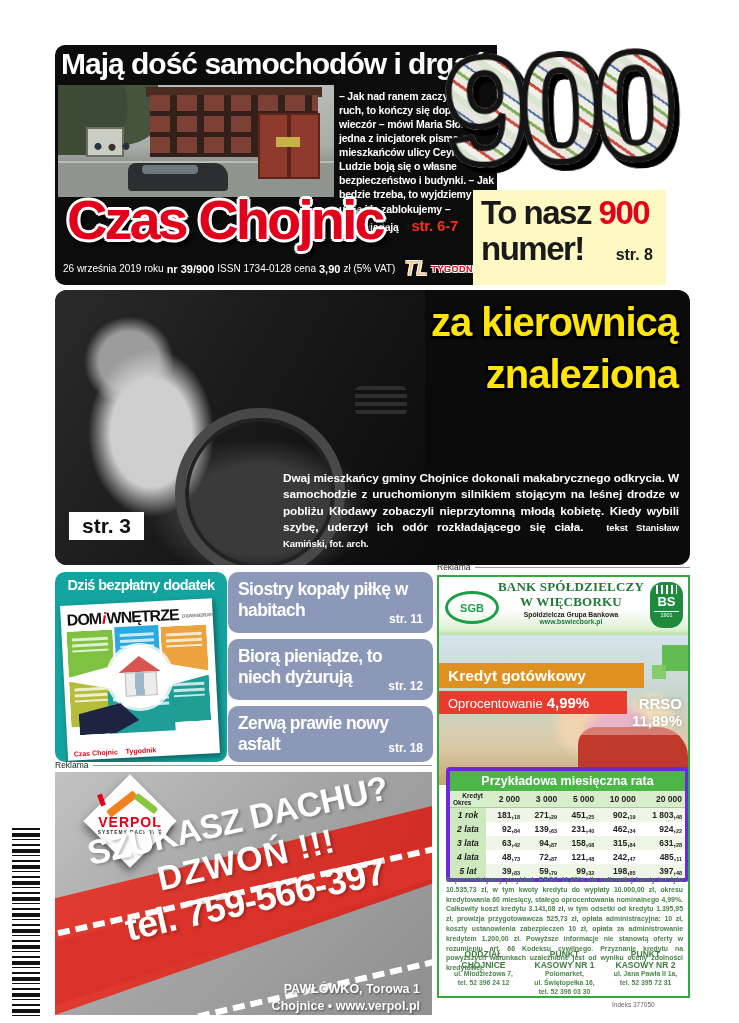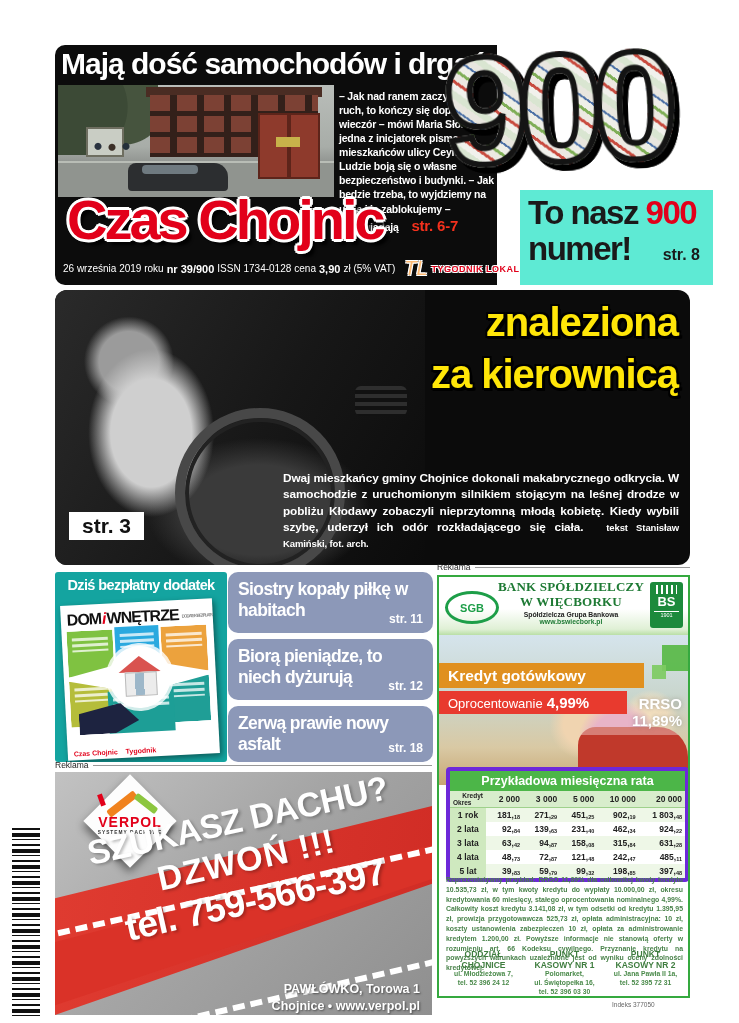--- a/index.html
+++ b/index.html
@@ -48,21 +48,21 @@
     text-shadow:-2px -2px 0 #fff,2px -2px 0 #fff,-2px 2px 0 #fff,2px 2px 0 #fff,0 -3px 0 #fff,0 3px 0 #fff,-3px 0 0 #fff,3px 0 0 #fff,5px 6px 3px rgba(0,0,0,.85);}
   .issue-line{position:absolute;left:8px;bottom:5px;width:430px;color:#fff;font-size:10px;display:flex;align-items:center;gap:3px;white-space:nowrap;}
   .issue-line b{font-size:11px;}
   .tl-logo{margin-left:6px;display:flex;align-items:center;gap:4px;}
   .tl-mark{color:#fdba74;font-weight:400;font-style:italic;font-size:20px;
     text-shadow:-1px -1px 0 #fff,1px -1px 0 #fff,-1px 1px 0 #fff,1px 1px 0 #fff;}
   .tl-text{color:#e2001a;font-weight:800;font-size:9px;letter-spacing:0.5px;
     text-shadow:-1px -1px 0 #fff,1px -1px 0 #fff,-1px 1px 0 #fff,1px 1px 0 #fff;}
 
   
-  .anniv{position:absolute;left:520px;top:190px;width:193px;height:95px;background:#5eead4;padding:6px 0 0 8px;box-sizing:border-box;}
+  .anniv{position:absolute;left:473px;top:190px;width:193px;height:95px;background:#fef9c3;padding:6px 0 0 8px;box-sizing:border-box;}
   .anniv-l1{font-size:33px;font-weight:800;letter-spacing:-1.5px;color:#1a1a1a;line-height:1.05;white-space:nowrap;}
   .anniv-l1 .n900{color:#e2001a;}
   .anniv-l2{display:flex;align-items:baseline;justify-content:space-between;width:172px;}
   .anniv-word{font-size:33px;font-weight:800;letter-spacing:-1.5px;color:#1a1a1a;line-height:1.1;}
   .anniv-ref{font-size:16px;font-weight:800;color:#1a1a1a;}
 
   
   .mainbox{position:absolute;left:55px;top:290px;width:635px;height:275px;background:#0b0b0b;border-radius:12px;overflow:hidden;}
   .ms-photo{position:absolute;left:0;top:0;width:370px;height:275px;
     background:
@@ -72,21 +72,21 @@
       linear-gradient(120deg,#2a2a2a 0%,#171717 55%,#0b0b0b 100%);}
   .ms-wheel{position:absolute;left:120px;top:118px;width:150px;height:150px;border-radius:50%;border:10px solid #484848;box-shadow:inset 0 0 0 4px #222;}
   .ms-vent{position:absolute;left:300px;top:96px;width:52px;height:30px;border-radius:6px;background:repeating-linear-gradient(180deg,#2e2e2e 0 4px,#111 4px 8px);}
   .ms-headline{position:absolute;right:12px;top:6px;width:430px;text-align:right;color:#ffe608;font-weight:800;font-size:40px;letter-spacing:-1px;line-height:1.3;
     text-shadow:-2px -2px 0 #000,2px -2px 0 #000,-2px 2px 0 #000,2px 2px 0 #000,0 3px 0 #000,3px 3px 0 #000;}
   .ms-body{position:absolute;left:228px;top:180px;width:396px;color:#fff;font-size:11.8px;font-weight:700;line-height:1.38;text-align:justify;letter-spacing:-0.1px;}
   .ms-credit{font-size:9.5px;font-weight:700;margin-left:14px;}
   .ms-ref{position:absolute;left:14px;top:222px;background:#fff;color:#111;font-weight:800;font-size:21px;padding:2px 13px;}
 
   
-  .supp{position:absolute;left:55px;top:572px;width:172px;height:190px;background:#14a4a0;border-radius:3px;overflow:hidden;}
+  .supp{position:absolute;left:55px;top:572px;width:172px;height:190px;background:#14a4a0;border-radius:10px;overflow:hidden;}
   .supp-label{margin-top:5px;text-align:center;color:#fff;font-weight:800;font-size:14.5px;letter-spacing:-0.6px;}
   .supp-cover{position:absolute;left:9px;top:30px;width:152px;height:155px;background:#fff;transform:rotate(-3deg);box-shadow:2px 3px 6px rgba(0,0,0,.45);overflow:hidden;}
   .sc-title{margin:6px 4px 2px 6px;font-weight:800;font-size:16px;color:#111;letter-spacing:-1px;white-space:nowrap;}
   .sc-title .i{color:#e2001a;font-style:italic;margin:0 1px;}
   .sc-sub{display:inline-block;font-size:4.5px;color:#888;font-weight:700;margin-left:3px;vertical-align:2px;}
   .sc-art{position:relative;height:104px;margin:2px 5px 0 5px;}
   .sc-w{position:absolute;width:46px;height:46px;}
   .sc-w i{display:block;margin:7px 5px 0 5px;height:3px;background:rgba(255,255,255,.75);}
   .sc-w i+i{margin-top:3px;height:2.5px;}
   .w1{left:0;top:0;background:#7fc241;clip-path:polygon(0 0,100% 0,100% 78%,0 100%);}
@@ -119,21 +119,21 @@
 
   
   .bank{position:absolute;left:437px;top:575px;width:253px;height:423px;background:#fff;border:2px solid #35a93f;box-sizing:border-box;overflow:hidden;}
   .bk-head{position:relative;height:58px;background:linear-gradient(180deg,#ffffff 55%,#dff0d5 90%,#b9dfa6 100%);}
   .bk-sgb{position:absolute;left:6px;top:14px;width:48px;height:27px;border:3px solid #1d9e48;border-radius:50%;display:flex;align-items:center;justify-content:center;
     color:#1d9e48;font-weight:800;font-size:11px;}
   .bk-name{position:absolute;left:56px;top:3px;width:152px;text-align:center;font-family:"Liberation Serif",serif;}
   .bk-name .l{color:#1e7a34;font-weight:700;font-size:13px;line-height:1.15;letter-spacing:0.2px;}
   .bk-grp{font-size:6.8px;color:#222;font-weight:700;font-family:"Liberation Sans",sans-serif;margin-top:1px;}
   .bk-web{font-size:6.8px;color:#1e7a34;font-weight:800;font-family:"Liberation Sans",sans-serif;}
-  .bk-bs{position:absolute;right:5px;top:5px;width:33px;height:46px;background:#1d8a3c;border-radius:3px;color:#fff;text-align:center;}
+  .bk-bs{position:absolute;right:5px;top:5px;width:33px;height:46px;background:#1d8a3c;border-radius:13px;color:#fff;text-align:center;}
   .bk-bs .bars{height:9px;margin:3px 6px 0 6px;background:repeating-linear-gradient(90deg,#fff 0 2px,transparent 2px 5px);}
   .bk-bs .bs{font-weight:800;font-size:13px;line-height:1.2;}
   .bk-bs .yr{font-size:5.5px;border-top:1px solid #fff;margin:1px 4px 0 4px;}
   .bk-photo{position:absolute;left:0;top:58px;width:100%;height:150px;
     background:
       radial-gradient(circle at 72% 70%,#e8b4c8 0 26px,transparent 40px),
       radial-gradient(circle at 58% 60%,#f0d4b0 0 20px,transparent 34px),
       radial-gradient(circle at 85% 55%,#f3e0c0 0 16px,transparent 28px),
       linear-gradient(180deg,#d5e4ec 0%,#c9d6cd 40%,#d9c9a4 75%,#c7a673 100%);}
   .bk-car{position:absolute;right:0;top:150px;width:110px;height:58px;background:#c0392b;border-radius:18px 30px 0 0;
@@ -147,21 +147,21 @@
   .bk-table{position:absolute;left:7px;top:190px;width:235px;border:4px solid #6d28d9;border-radius:4px;overflow:hidden;background:#fff;}
   .bk-tt{background:#4cb648;color:#fff;font-weight:800;font-size:12.5px;text-align:center;height:20px;line-height:20px;}
   .bk-table table{border-collapse:collapse;width:100%;}
   .bk-table td,.bk-table th{font-size:8.5px;font-weight:700;color:#222;padding:2px 3px;text-align:right;}
   .bk-table thead th{background:#d8edcc;border-bottom:1px solid #9fd18c;}
   .bk-table th.corner{text-align:left;font-size:6.5px;line-height:1.1;padding:1px 3px;}
   .bk-table th.corner .c1{display:block;text-align:right;}
   .bk-table th.corner .c2{display:block;text-align:left;}
   .bk-table tbody tr:nth-child(odd){background:#eef7e7;}
   .bk-table tbody tr:nth-child(even){background:#ffffff;}
-  .bk-table tbody td.lbl{background:#cfe9bf;text-align:center;}
+  .bk-table tbody td.lbl{background:#cfe9bf;text-align:center;font-style:italic;}
   .bk-table .dec{font-size:5.5px;vertical-align:-1px;}
   .bk-disc{position:absolute;left:7px;top:298px;width:237px;font-size:6.9px;font-weight:700;color:#49824a;text-align:justify;line-height:1.42;}
   .bk-contacts{position:absolute;left:4px;top:372px;width:243px;display:flex;}
   .bk-contact{flex:1;text-align:center;color:#3f7d3f;}
   .bk-contact .ct{font-weight:800;font-size:8.5px;line-height:1.25;}
   .bk-contact .cl{font-size:6.8px;font-weight:700;line-height:1.3;color:#4a8a4a;}
   .index-code{position:absolute;left:612px;top:1001px;font-size:6.5px;color:#666;}
 
   
   .verpol{position:absolute;left:55px;top:772px;width:377px;height:243px;overflow:hidden;background:linear-gradient(135deg,#c2c2c2 0%,#a5a5a5 45%,#8f8f8f 100%);}
@@ -242,22 +242,22 @@
       <span class="anniv-ref">str. 8</span>
     </div>
   </div>
 
   <div class="mainbox">
     <div class="ms-photo">
       <div class="ms-wheel"></div>
       <div class="ms-vent"></div>
     </div>
     <div class="ms-headline">
+      <div>za kierownicą</div>
       <div>znaleziona</div>
-      <div>za kierownicą</div>
     </div>
     <div class="ms-body">
       <span>Dwaj mieszkańcy gminy Chojnice dokonali makabrycznego odkrycia. W samochodzie z uruchomionym silnikiem stojącym na leśnej drodze w pobliżu Kłodawy zobaczyli nieprzytomną młodą kobietę. Kiedy wybili szybę, uderzył ich odór rozkładającego się ciała.</span>
       <span class="ms-credit">tekst Stanisław Kamiński, fot. arch.</span>
     </div>
     <div class="ms-ref">str. 3</div>
   </div>
 
   <div class="supp">
     <div class="supp-label">Dziś bezpłatny dodatek</div>

